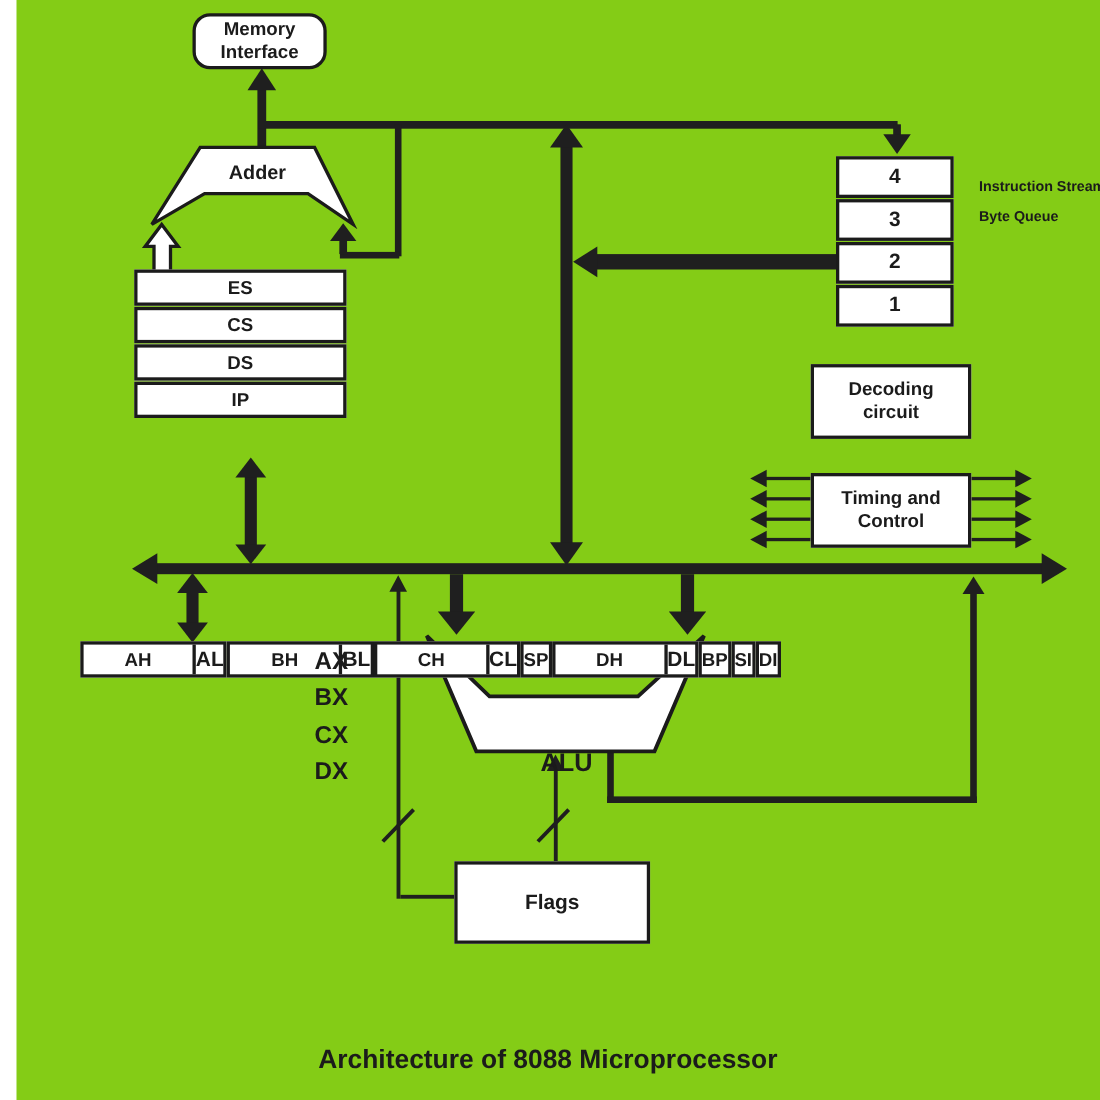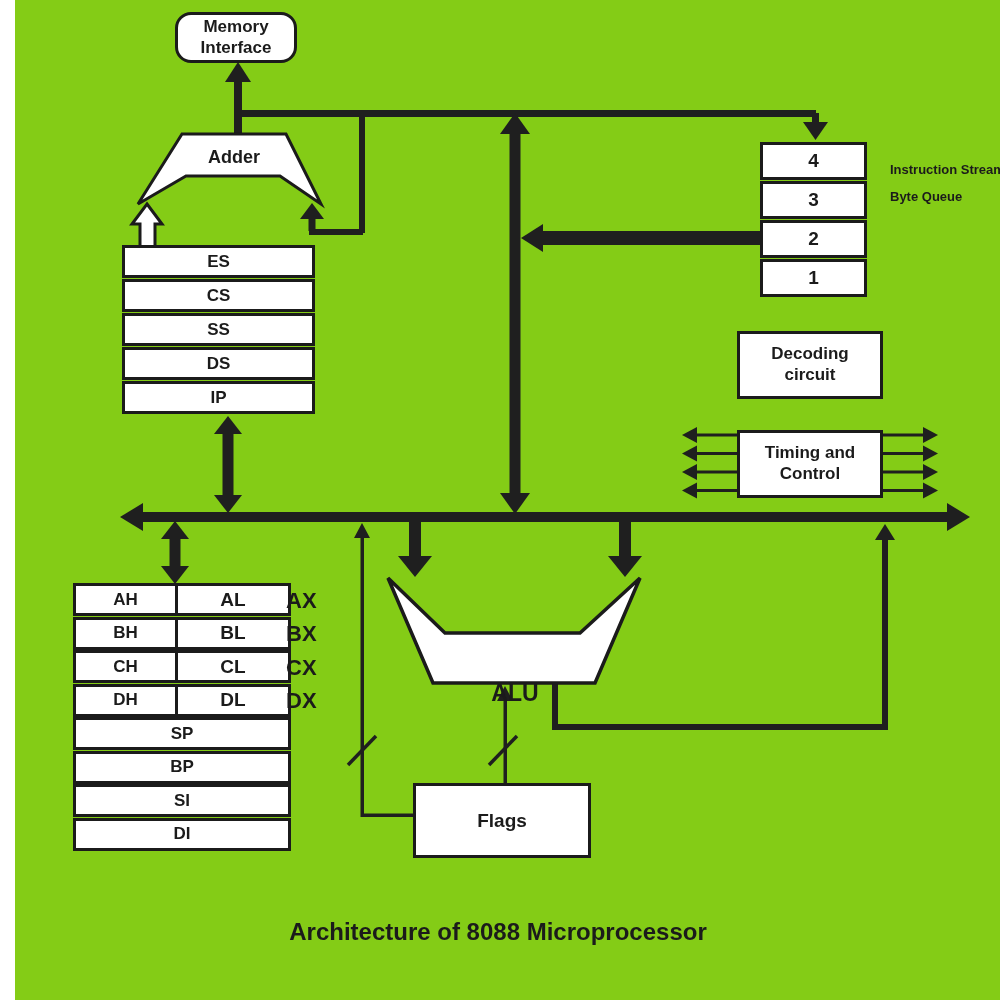--- a/index.html
+++ b/index.html
@@ -18,32 +18,32 @@
   .queue{left:745px;top:142px;width:107px;}
   .queue .row{height:38px;margin-bottom:1px;font-size:19px;}
   .row{border:3px solid #1b1b1b;background:#fff;display:flex;align-items:center;
        justify-content:center;font-weight:bold;font-size:17px;box-sizing:border-box;}
   .queue-caption{position:absolute;left:875px;top:156px;width:118px;font-weight:bold;
        font-size:13px;line-height:27px;z-index:3;}
   .decoding{left:722px;top:331px;width:146px;height:68px;font-size:17px;z-index:3;padding:16px 14px;}
   .timing{left:722px;top:430px;width:146px;height:68px;font-size:17px;z-index:3;padding:0 20px;}
   .alu-lbl{left:450px;top:680px;width:100px;font-size:23px;z-index:3;}
   .flags{left:398px;top:783px;width:178px;height:75px;font-size:19px;z-index:3;}
-  .regfile{position:absolute;left:58px;top:583px;width:218px;display:flex;
-       flex-direction:column;z-index:3;}
+  .regfile{position:absolute;left:58px;top:583px;width:166px;display:flex;
+       flex-direction:row;z-index:3;}
   .regfile .rrow{height:33px;margin-bottom:0.5px;display:flex;}
   .regfile .full{border:3px solid #1b1b1b;background:#fff;align-items:center;
        justify-content:center;font-weight:bold;font-size:17px;box-sizing:border-box;}
   .regfile .split{border:3px solid #1b1b1b;background:#fff;box-sizing:border-box;}
   .regfile .cellL{width:102px;border-right:3px solid #1b1b1b;display:flex;align-items:center;
        justify-content:center;font-weight:bold;font-size:17px;box-sizing:border-box;}
   .regfile .cellR{flex:1;display:flex;align-items:center;justify-content:center;
        font-weight:bold;font-size:19px;}
   .sideLbl{position:absolute;left:271px;font-weight:bold;font-size:22px;z-index:3;}
-  .title{position:absolute;left:0;top:918px;width:966px;text-align:center;
+  .title{position:absolute;left:0;top:950px;width:966px;text-align:center;
        font-weight:bold;font-size:24px;z-index:3;}
 </style>
 </head>
 <body>
 
 <div id="canvas">
 
   <svg id="wires" viewBox="0 0 1000 1000" xmlns="http://www.w3.org/2000/svg">
     <g fill="#1f1f1f" stroke="none">
 
@@ -154,21 +154,20 @@
     <polygon points="373,578 430,633 565,633 625,578 580,683 418,683" fill="#ffffff" stroke="#1b1b1b" stroke-width="3.5"></polygon>
   </svg>
 
   <div class="box mi">Memory Interface</div>
 
   <div class="lbl adder-lbl">Adder</div>
 
   <div class="stack seg">
     <div class="row">ES</div>
     <div class="row">CS</div>
-    <div class="row">SS</div>
     <div class="row">DS</div>
     <div class="row">IP</div>
   </div>
 
   <div class="stack queue">
     <div class="row">4</div>
     <div class="row">3</div>
     <div class="row">2</div>
     <div class="row">1</div>
   </div>
@@ -189,25 +188,25 @@
       <div class="cellR">AL</div>
     </div>
     <div class="rrow split">
       <div class="cellL">BH</div>
       <div class="cellR">BL</div>
     </div>
     <div class="rrow split">
       <div class="cellL">CH</div>
       <div class="cellR">CL</div>
     </div>
+    <div class="rrow full">SP</div>
     <div class="rrow split">
       <div class="cellL">DH</div>
       <div class="cellR">DL</div>
     </div>
-    <div class="rrow full">SP</div>
     <div class="rrow full">BP</div>
     <div class="rrow full">SI</div>
     <div class="rrow full">DI</div>
   </div>
 
   <div class="sideLbl" style="top:588px">AX</div>
   <div class="sideLbl" style="top:621px">BX</div>
   <div class="sideLbl" style="top:655px">CX</div>
   <div class="sideLbl" style="top:688px">DX</div>
 

